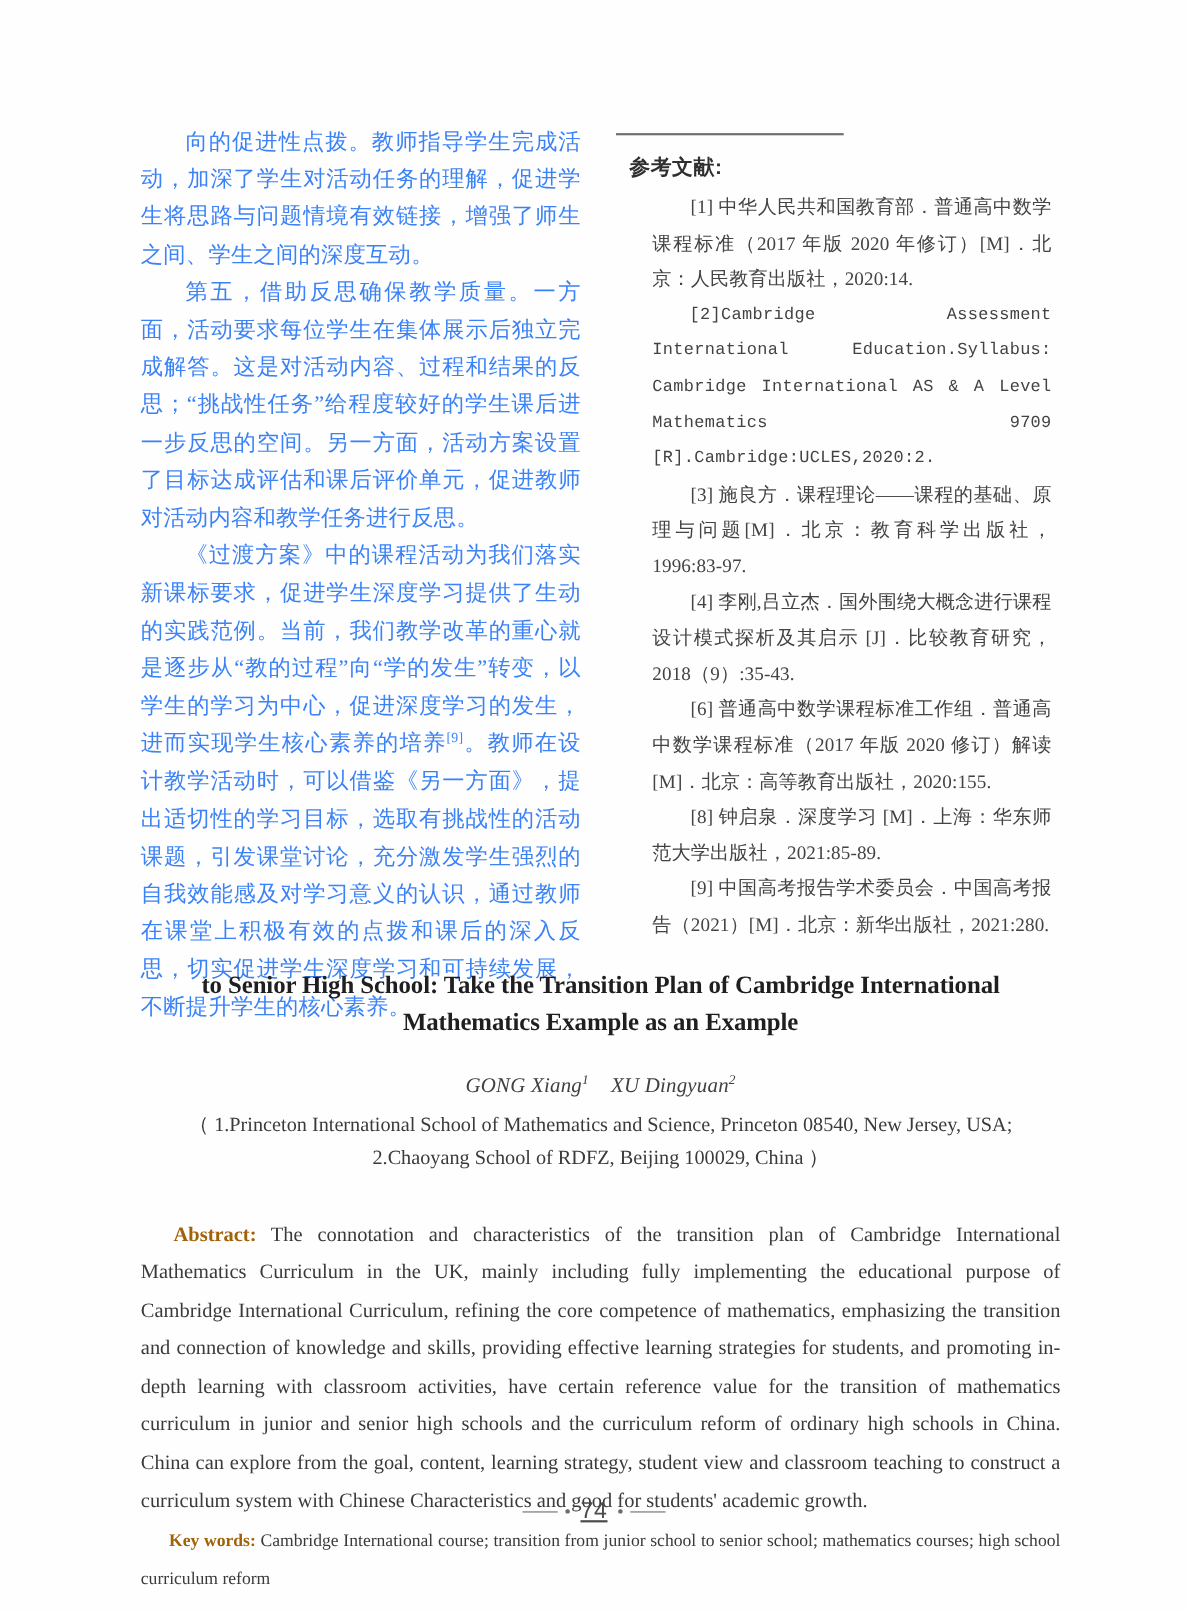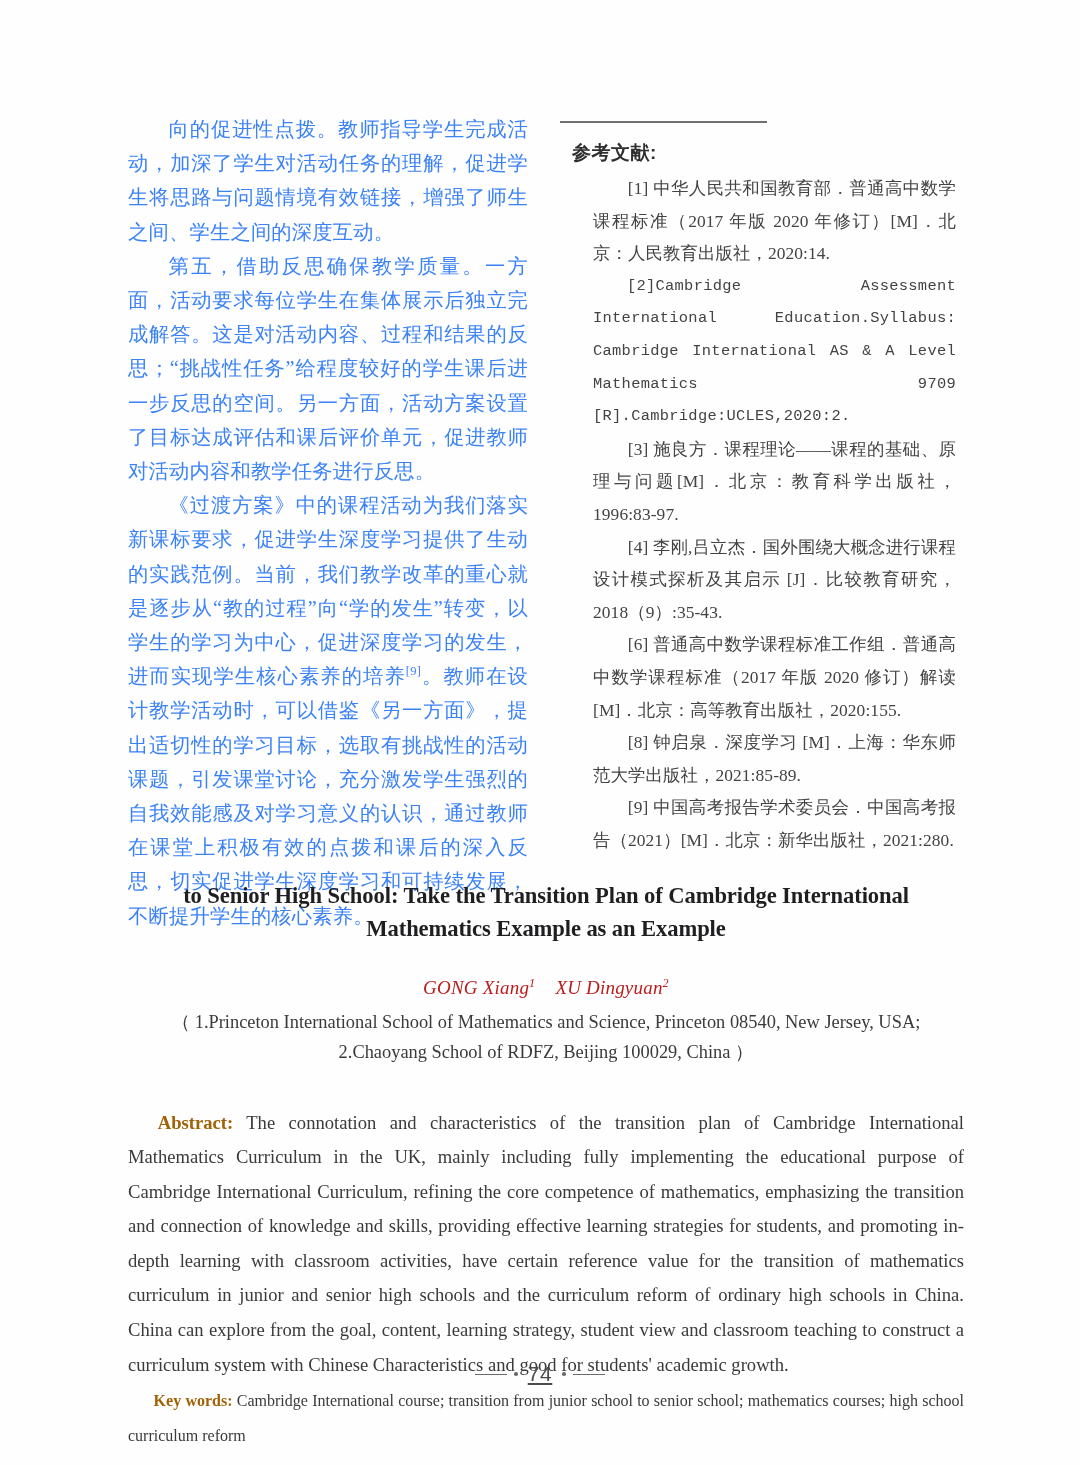--- a/index.html
+++ b/index.html
@@ -105,21 +105,21 @@
     color: #1f1f21;
     margin: 0;
     letter-spacing: -0.1px;
   }
   .en-authors {
     font-family: "Liberation Serif", "DejaVu Serif", serif;
     font-style: italic;
     font-size: 19px;
     text-align: center;
     margin: 31px 0 0 0;
-    color: #b91c1c;
+    color: #404040;
     letter-spacing: 0.2px;
   }
   .en-authors .gap { display: inline-block; width: 20px; }
   .en-authors sup {
     font-size: 0.64em;
     vertical-align: super;
     line-height: 0;
     font-style: italic;
   }
   .en-affil {

